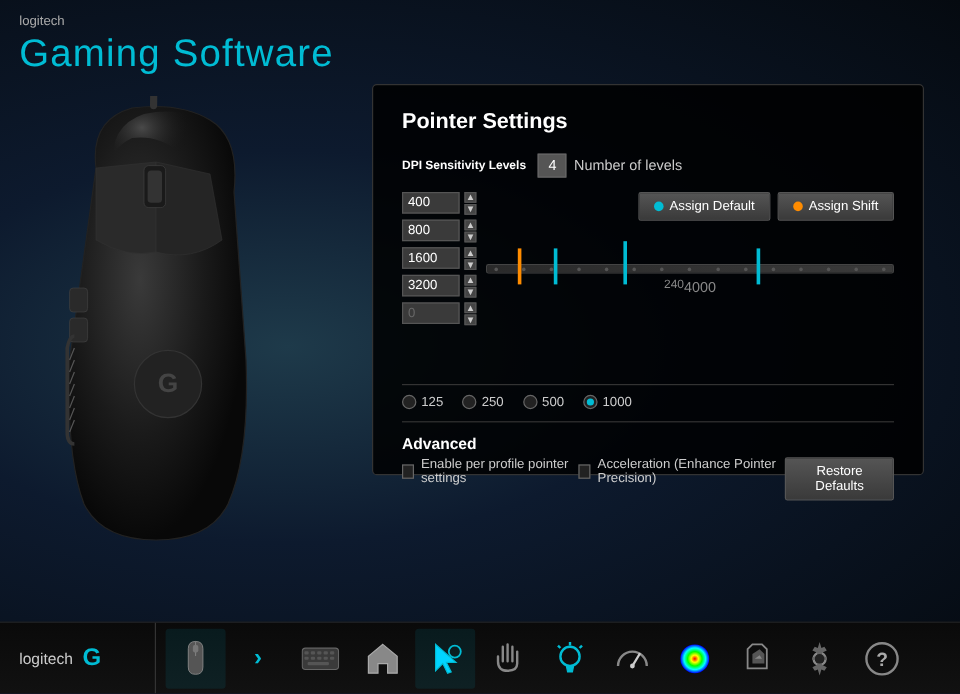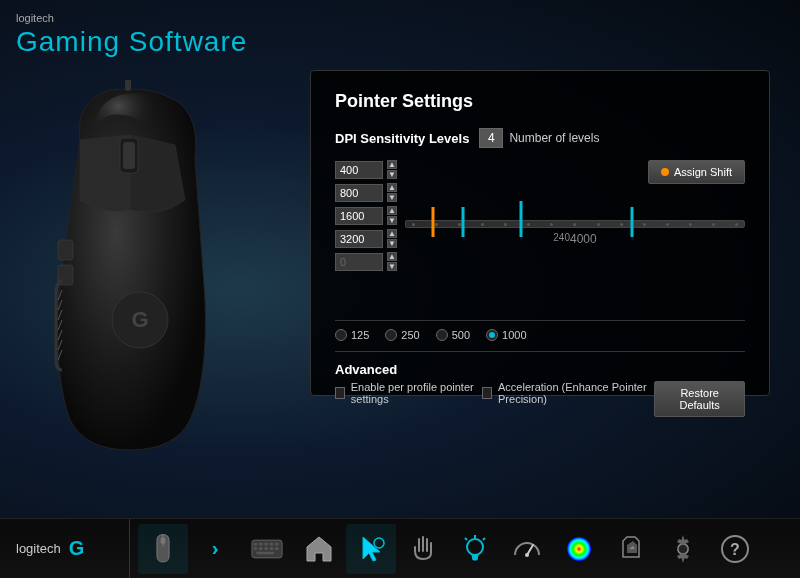--- a/index.html
+++ b/index.html
@@ -26,21 +26,21 @@
       height: 70px;
       padding: 12px 16px;
       z-index: 10;
     }
     .header-logitech {
       font-size: 11px;
       color: #aaa;
       margin-bottom: 2px;
     }
     .header-title {
-      font-size: 28px;
+      font-size: 32px;
       color: #00bcd4;
       font-weight: 300;
       letter-spacing: 1px;
     }
 
     
     .mouse-area {
       position: absolute;
       left: 20px;
       top: 80px;
@@ -76,21 +76,21 @@
       margin-bottom: 16px;
     }
 
     
     .dpi-header {
       display: flex;
       align-items: center;
       margin-bottom: 12px;
     }
     .dpi-label {
-      font-size: 13px;
+      font-size: 10px;
       font-weight: bold;
       color: #fff;
       margin-right: 10px;
     }
     .dpi-number-box {
       background: #555;
       color: #fff;
       border: 1px solid #666;
       font-size: 12px;
       width: 24px;
@@ -129,21 +129,21 @@
     }
 
     .dpi-values {
       display: flex;
       flex-direction: column;
       gap: 4px;
     }
 
     .dpi-row {
       display: flex;
-      align-items: center;
+      align-items: flex-start;
       gap: 4px;
     }
     .dpi-value-box {
       background: #3a3a3a;
       border: 1px solid #555;
       color: #fff;
       font-size: 11px;
       width: 48px;
       height: 18px;
       display: flex;
@@ -439,20 +439,24 @@
         <div class="dpi-stepper">
           <button class="dpi-arrow-btn">▲</button>
           <button class="dpi-arrow-btn">▼</button>
         </div>
       </div>
     </div>
 
     <div style="flex:1; display:flex; flex-direction:column; gap:6px;">
 
       <div style="display:flex; gap:6px; justify-content:flex-end;">
+        <button class="assign-btn">
+          <span class="dot-blue"></span>
+          <span>Assign Default</span>
+        </button>
         <button class="assign-btn">
           <span class="dot-orange"></span>
           <span>Assign Shift</span>
         </button>
       </div>
 
       <div class="slider-wrapper">
         <div style="position:relative; height:90px;">
           <div style="position:relative; margin-top:30px;">
             <div class="slider-track">

